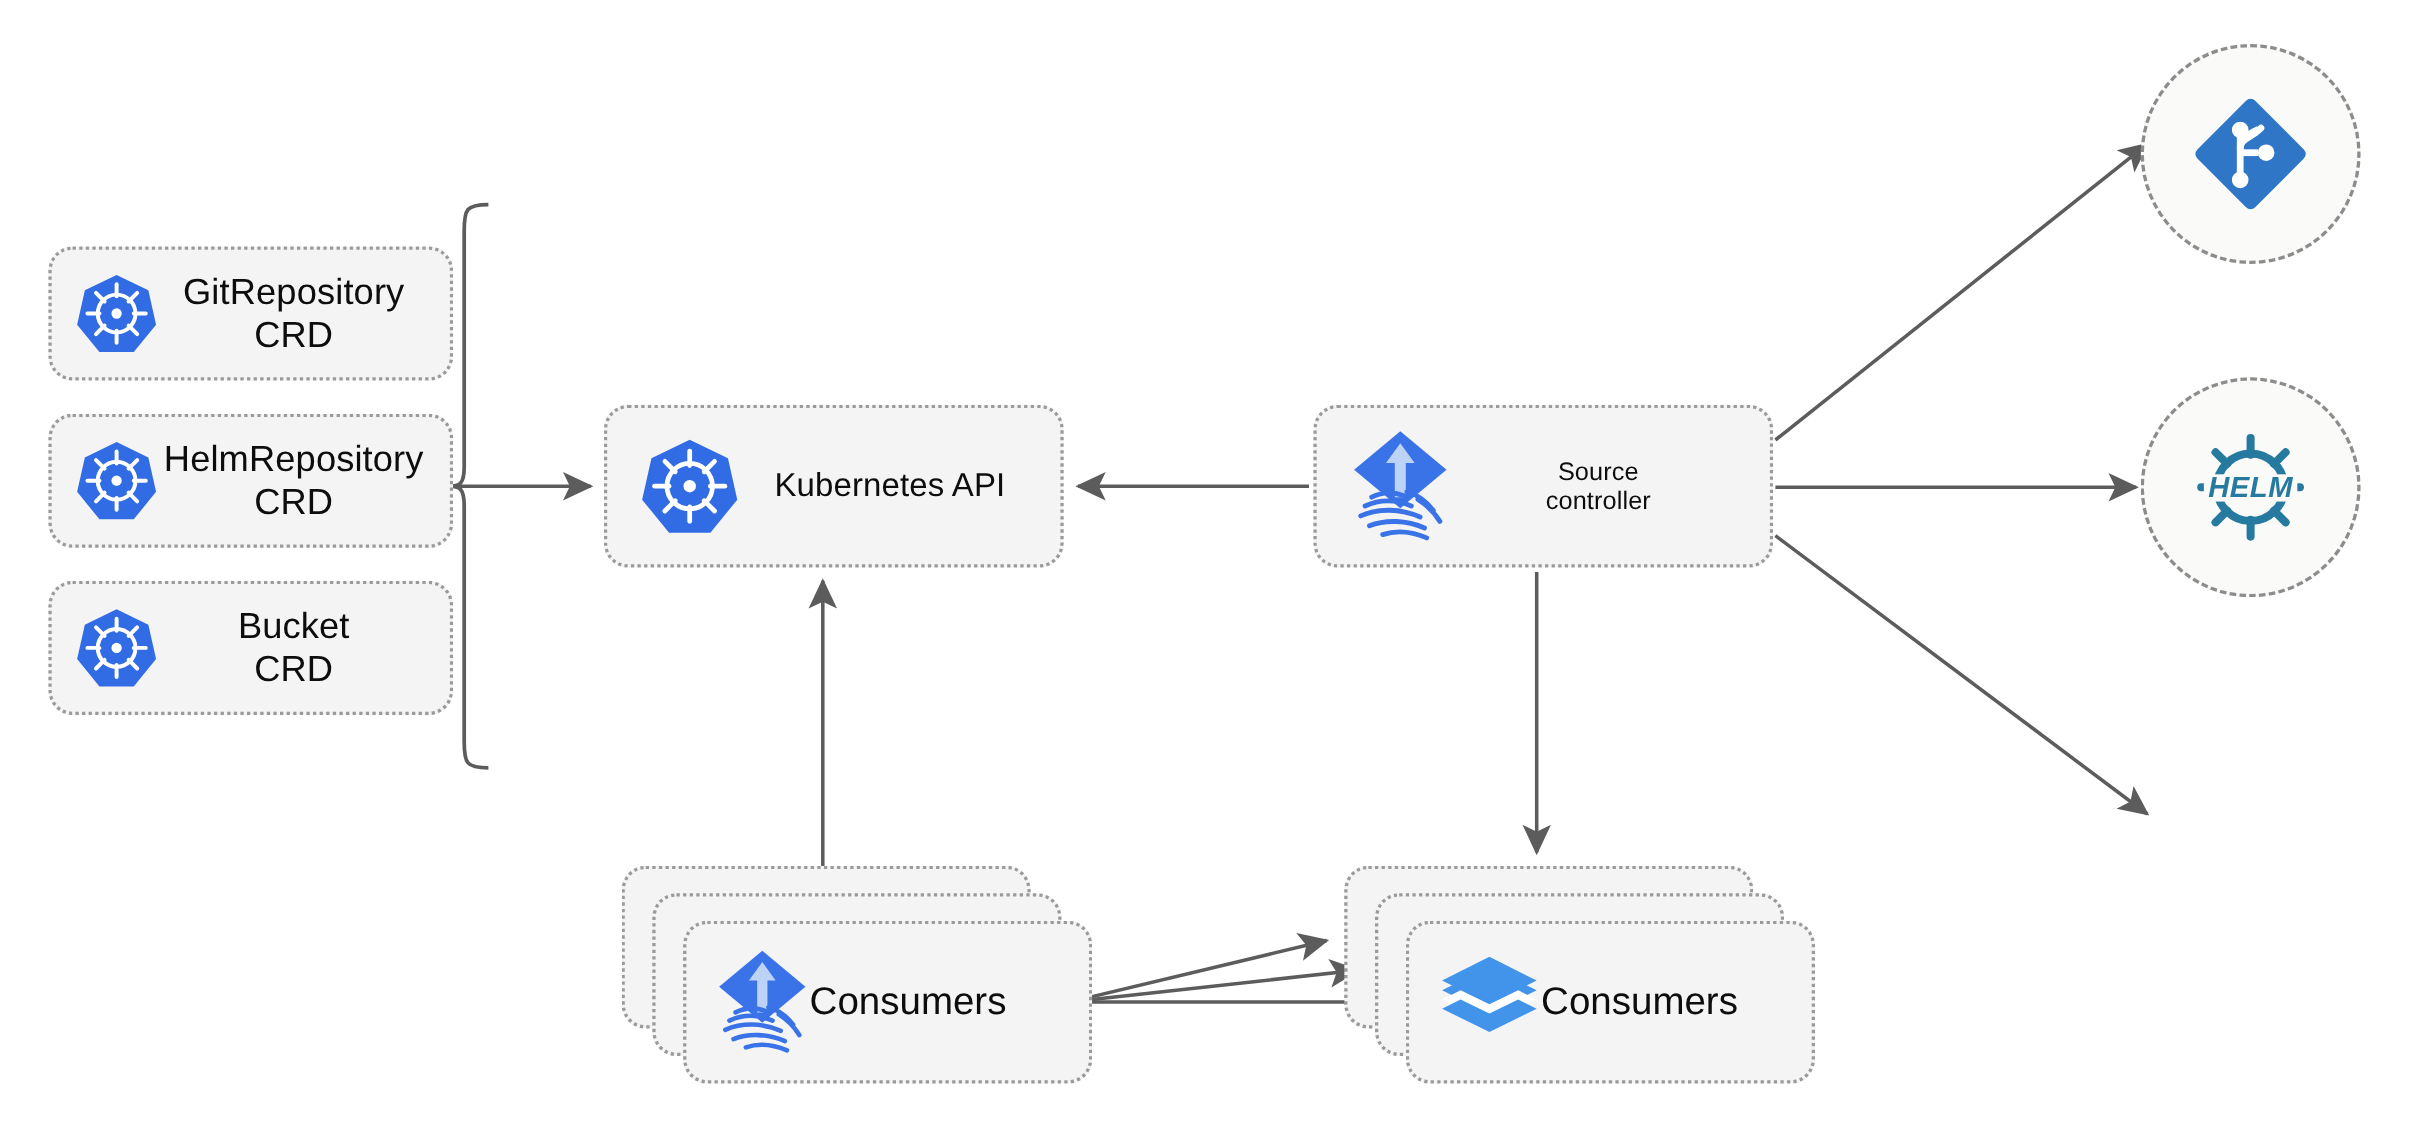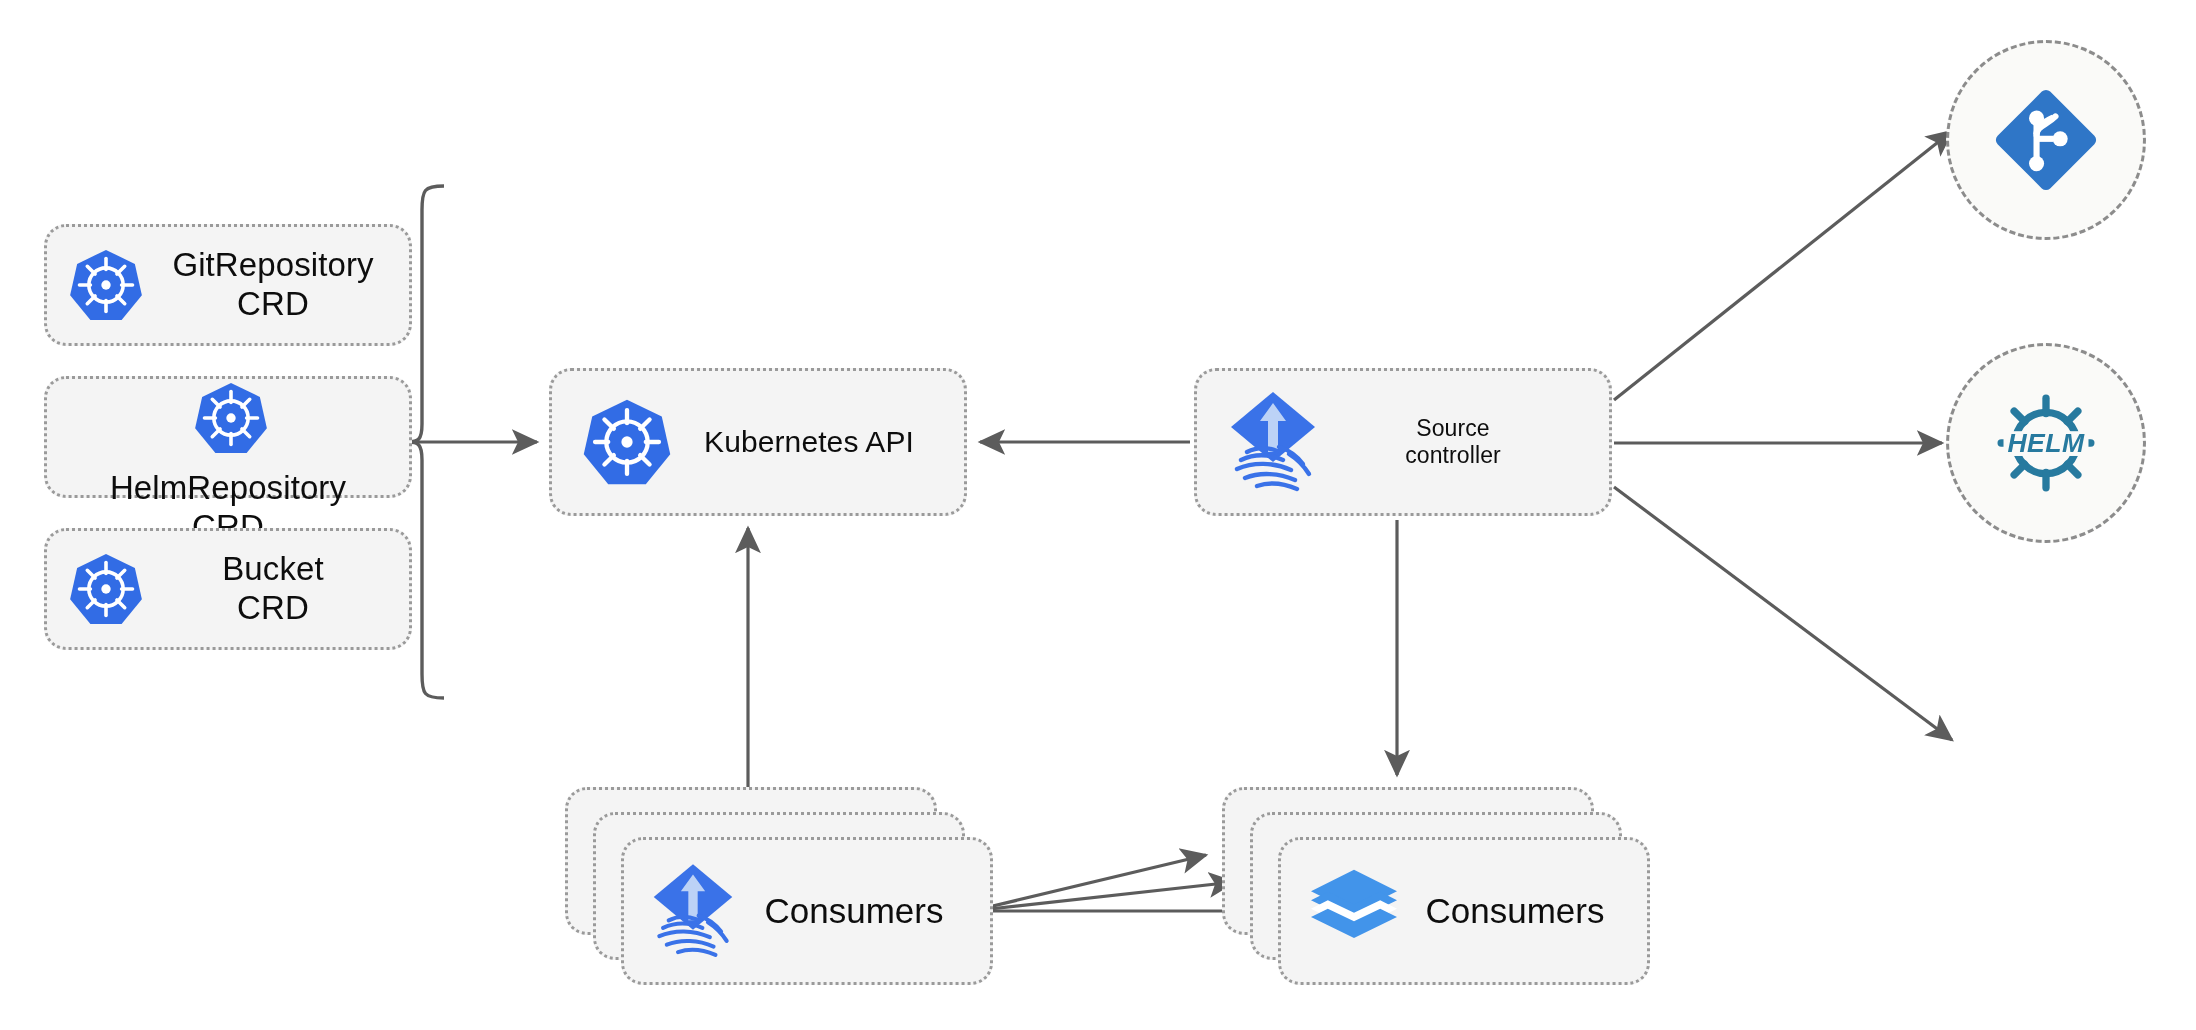--- a/index.html
+++ b/index.html
@@ -53,27 +53,26 @@
     white-space: pre-line;
     letter-spacing: .1px;
   }
 
   
   .crd {
     width: 368px;
     height: 122px;
     left: 44px;
     padding: 0 14px 0 20px;
-    gap: 12px;
   }
   .crd .icon-slot { width: 78px; height: 78px; }
   .crd .label { font-size: 33px; padding-right: 6px; }
 
   #crd-git   { top: 224px; }
-  #crd-helm  { top: 376px; flex-direction: column; }
+  #crd-helm  { top: 376px; }
   #crd-bucket{ top: 528px; }
 
   
   #k8s-api {
     left: 549px;
     top: 368px;
     width: 418px;
     height: 148px;
     padding: 0 20px 0 28px;
   }
@@ -110,21 +109,20 @@
     align-items: center;
     justify-content: flex-start;
     padding: 0 18px 0 26px;
   }
   .stack .front .icon-slot {
     flex: 0 0 auto;
     display: flex; align-items: center; justify-content: center;
   }
   .stack .front .label {
     flex: 1 1 auto;
-    text-align: center;
     font-size: 35px;
     color: #0d0d0d;
   }
 
   #consumers-stack { left: 565px; top: 787px; }
   #consumers-stack .front .icon-slot { width: 86px; height: 98px; }
 
   #artifacts-stack { left: 1222px; top: 787px; }
   #artifacts-stack .front .icon-slot { width: 94px; height: 86px; }
 

